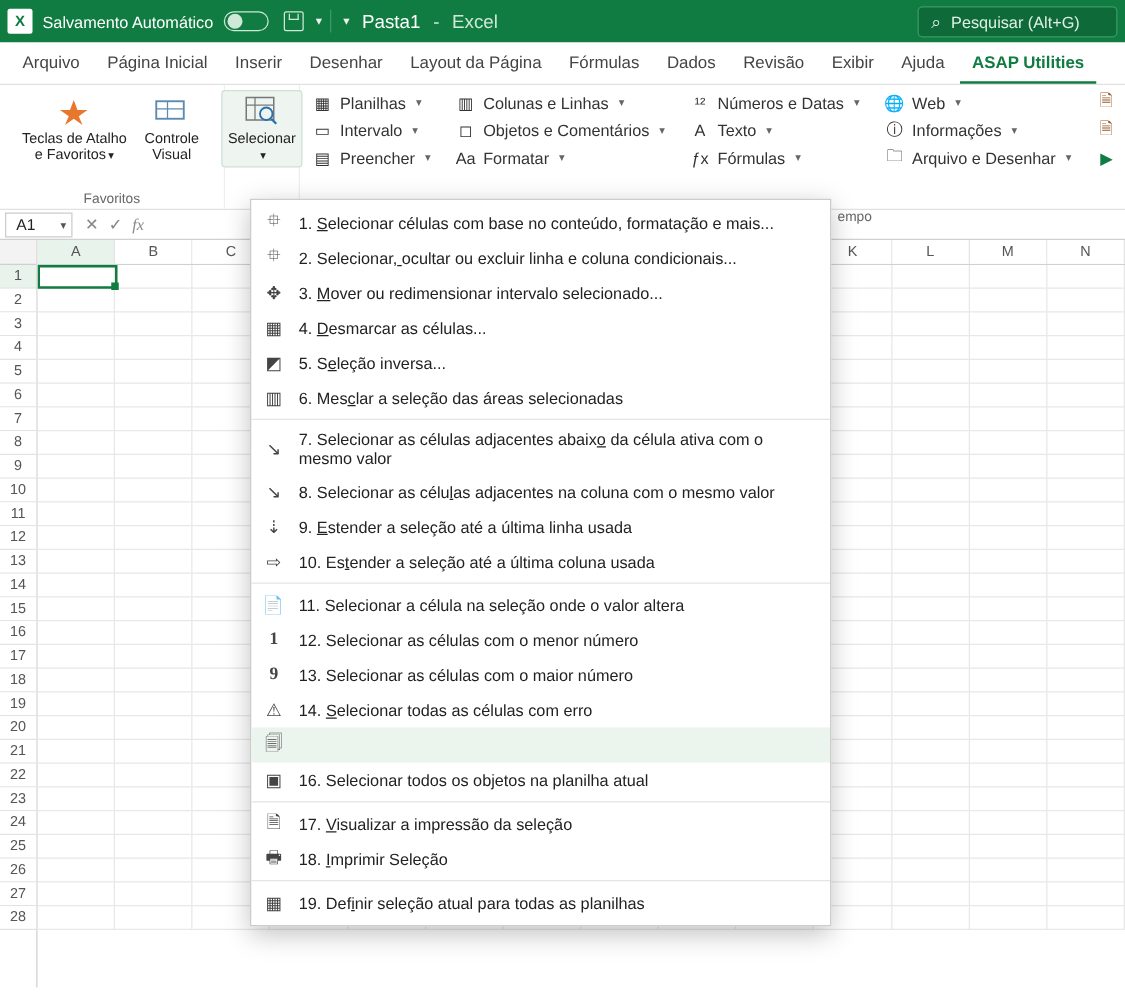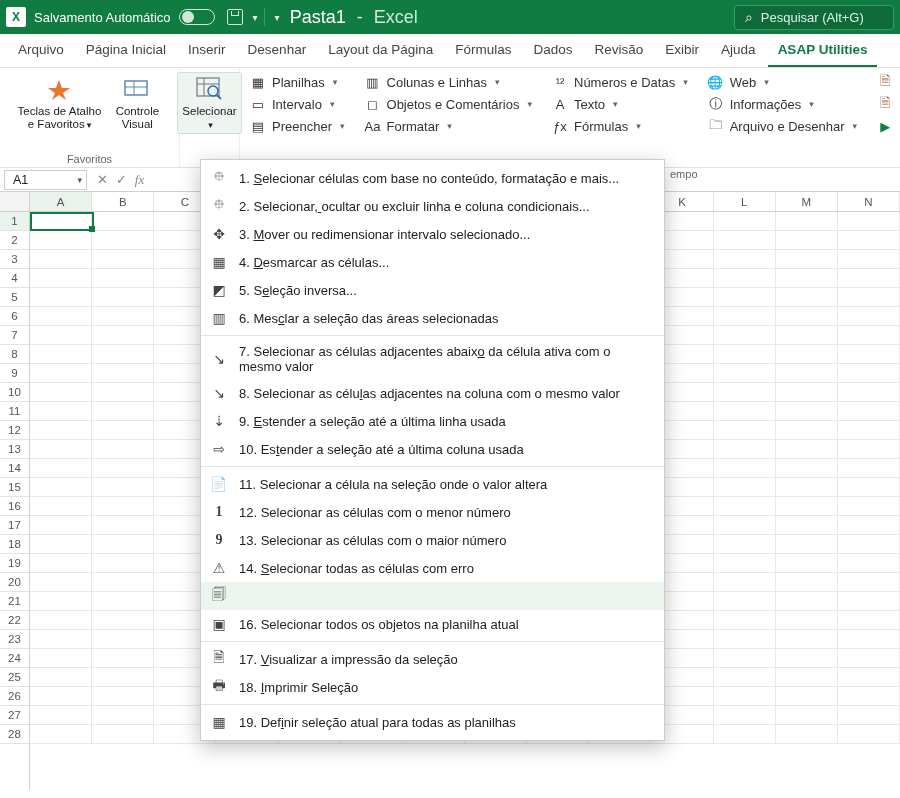--- a/index.html
+++ b/index.html
@@ -8,21 +8,21 @@
   
   .titlebar { background: #107c41; height: 34px; display: flex; align-items: center; color: #fff; padding: 0 6px; }
   .titlebar .excel-icon { width: 20px; height: 20px; background:#fff; color:#107c41; font-weight:bold; font-size:12px; display:flex; align-items:center; justify-content:center; border-radius:2px; margin-right:8px;}
   .titlebar .autosave { display:flex; align-items:center; gap:8px; margin-right:12px; font-size:13px;}
   .toggle { width:36px; height:16px; border:1px solid #cfe8d8; border-radius:10px; position:relative; background:transparent;}
   .toggle .knob { width:12px; height:12px; background:#cfe8d8; border-radius:50%; position:absolute; top:1px; left:2px;}
   .save-icon { width:16px; height:16px; border:1.5px solid #cfe8d8; border-radius:2px; position:relative; margin-right:6px;}
   .save-icon::after { content:""; position:absolute; top:1px; left:3px; width:6px; height:4px; border:1px solid #cfe8d8; border-top:none;}
   .divider-v { width:1px; height:18px; background:#3a9a66; margin:0 6px;}
   .down-sm { font-size:10px; color:#e8f5ee; margin-left:4px;}
-  .doc-title { font-size:18px; }
+  .doc-title { font-size:15px; }
   .doc-title .dim { color:#cfe8d8; margin-left:6px;}
   .spacer { flex:1; }
   .searchbox { display:flex; align-items:center; gap:8px; background:#0e6a38; border:1px solid #3a9a66; border-radius:4px; padding:3px 14px 3px 10px; color:#dff1e6; font-size:13px; min-width:160px;}
   .search-glyph { font-size:14px; }
 
   
   .tabrow { height:34px; display:flex; align-items:flex-end; padding:0 8px; border-bottom:1px solid #e1e1e1; background:#fff; gap:2px;}
   .tab { padding:6px 10px 8px; font-size:13.5px; color:#444; cursor:pointer; border-bottom:2px solid transparent;}
   .tab.active { color:#107c41; border-bottom-color:#107c41; font-weight:600;}
 
@@ -37,21 +37,21 @@
   .bigbtn .lbl .dd { font-size:9px; display:inline-block; margin-left:2px;}
   .grouplabel { font-size:11px; color:#666; margin-top:2px;}
 
   .smallcol { display:flex; flex-direction:column; gap:2px; padding:4px 6px;}
   .smallbtn { display:flex; align-items:center; gap:6px; padding:2px 4px; font-size:13px; color:#333; cursor:pointer; white-space:nowrap;}
   .smallbtn .dd { font-size:9px; color:#666; margin-left:2px;}
   .sic { width:16px; height:16px; display:inline-flex; align-items:center; justify-content:center; font-size:13px;}
 
   
   .fxrow { display:flex; align-items:center; border-bottom:1px solid #d0d0d0; height:24px; background:#fff;}
-  .namebox { width:83px; border:1px solid #ccc; margin:2px 6px 2px 4px; height:20px; display:flex; align-items:center; padding:0 4px 0 8px; font-size:12.5px; justify-content:space-between;}
+  .namebox { width:54px; border:1px solid #ccc; margin:2px 6px 2px 4px; height:20px; display:flex; align-items:center; padding:0 4px 0 8px; font-size:12.5px; justify-content:space-between;}
   .namebox .dd { font-size:9px; color:#555;}
   .fxbtns { display:flex; align-items:center; gap:8px; color:#888; padding:0 4px; font-size:13px;}
   .fxlabel { font-style:italic; font-family:"Cambria Math", serif; }
 
   
   .gridwrap { position:relative; display:flex; height:598px; }
   .rowhdrs { width:30px; border-right:1px solid #d0d0d0;}
   .corner { height:20px; border-bottom:1px solid #d0d0d0; background:#f3f3f3;}
   .rowh { height:19px; border-bottom:1px solid #e3e3e3; font-size:11.5px; color:#555; display:flex; align-items:center; justify-content:center; background:#fff;}
   .rowh.sel { background:#e8f3ec;}

